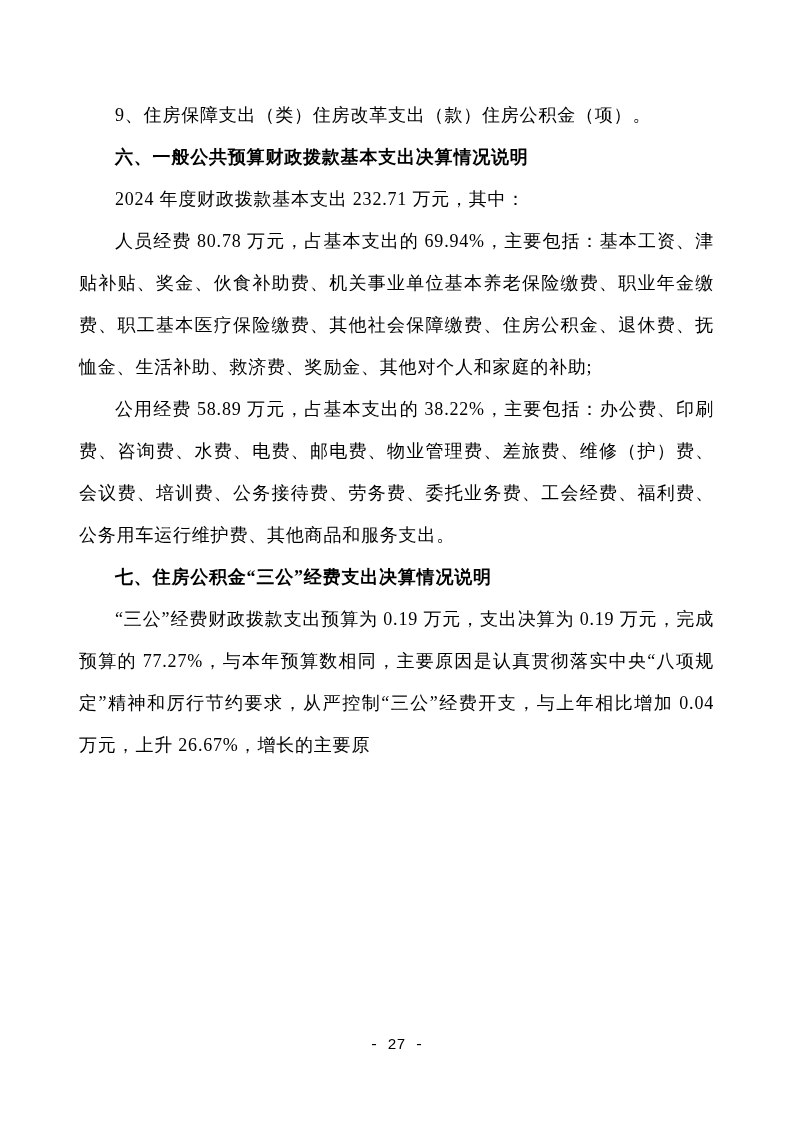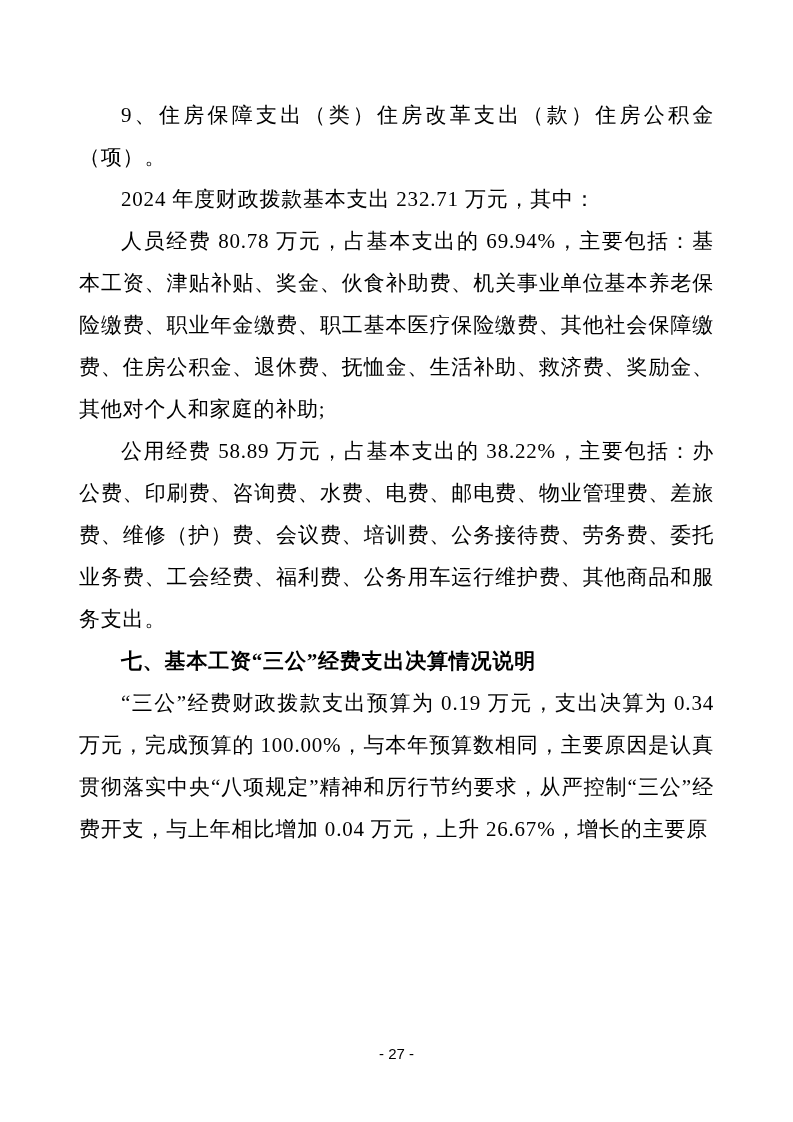--- a/index.html
+++ b/index.html
@@ -16,51 +16,51 @@
     font-family: "Liberation Serif", "DejaVu Serif", serif;
     color: #000000;
   }
   .content {
     position: absolute;
     top: 94px;
     left: 79px;
     width: 635px;
   }
   .para, .heading {
-    font-size: 21px;
+    font-size: 18px;
     line-height: 42px;
     letter-spacing: 0.8px;
     text-indent: 2em;
     text-align: justify;
     margin: 0;
     word-break: break-all;
   }
   .heading {
     font-weight: bold;
     text-align: left;
   }
   .footer {
     position: absolute;
     top: 1036px;
     left: 0;
     width: 100%;
     text-align: center;
     font-size: 15px;
     line-height: 20px;
     color: #000000;
-    font-family: Liberation Sans, sans-serif;
-    margin-top: 8px;
+    font-family: Liberation Mono, monospace;
   }
 </style>
 </head>
 <body>
 
 <div class="page">
   <div class="content">
       <div class="para">9、住房保障支出（类）住房改革支出（款）住房公积金（项）。</div>
+      <div class="heading">六、一般公共预算财政拨款基本支出决算情况说明</div>
       <div class="para">2024 年度财政拨款基本支出 232.71 万元，其中：</div>
       <div class="para">人员经费 80.78 万元，占基本支出的 69.94%，主要包括：基本工资、津贴补贴、奖金、伙食补助费、机关事业单位基本养老保险缴费、职业年金缴费、职工基本医疗保险缴费、其他社会保障缴费、住房公积金、退休费、抚恤金、生活补助、救济费、奖励金、其他对个人和家庭的补助;</div>
       <div class="para">公用经费 58.89 万元，占基本支出的 38.22%，主要包括：办公费、印刷费、咨询费、水费、电费、邮电费、物业管理费、差旅费、维修（护）费、会议费、培训费、公务接待费、劳务费、委托业务费、工会经费、福利费、公务用车运行维护费、其他商品和服务支出。</div>
-      <div class="heading">七、基本工资“三公”经费支出决算情况说明</div>
-      <div class="para">“三公”经费财政拨款支出预算为 0.19 万元，支出决算为 0.34 万元，完成预算的 100.00%，与本年预算数相同，主要原因是认真贯彻落实中央“八项规定”精神和厉行节约要求，从严控制“三公”经费开支，与上年相比增加 0.04 万元，上升 26.67%，增长的主要原</div>
+      <div class="heading">七、住房公积金“三公”经费支出决算情况说明</div>
+      <div class="para">“三公”经费财政拨款支出预算为 0.19 万元，支出决算为 0.19 万元，完成预算的 77.27%，与本年预算数相同，主要原因是认真贯彻落实中央“八项规定”精神和厉行节约要求，从严控制“三公”经费开支，与上年相比增加 0.04 万元，上升 26.67%，增长的主要原</div>
     </div>
   <div class="footer">- 27 -</div>
 </div>
 
 </body></html>

